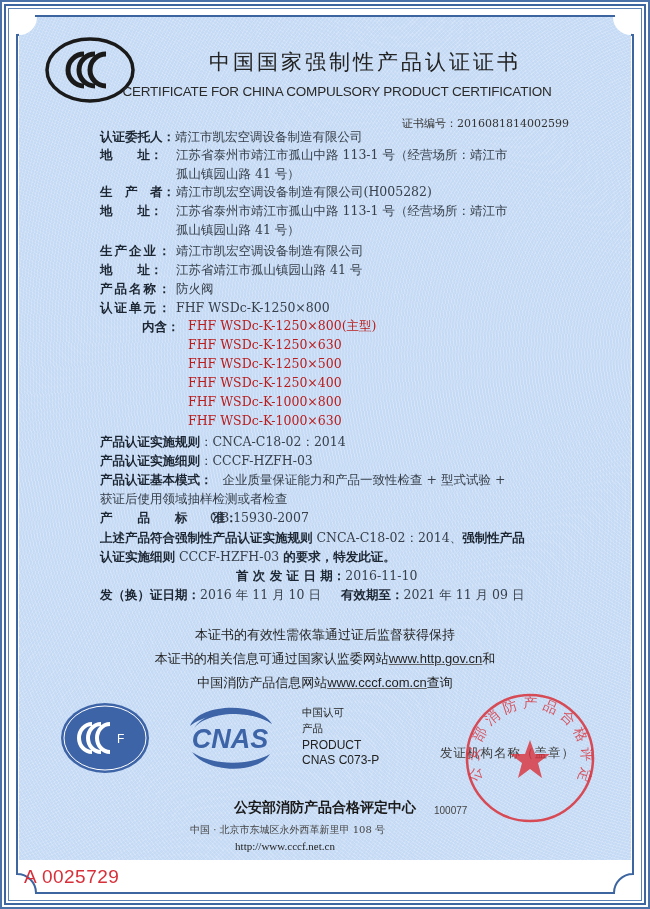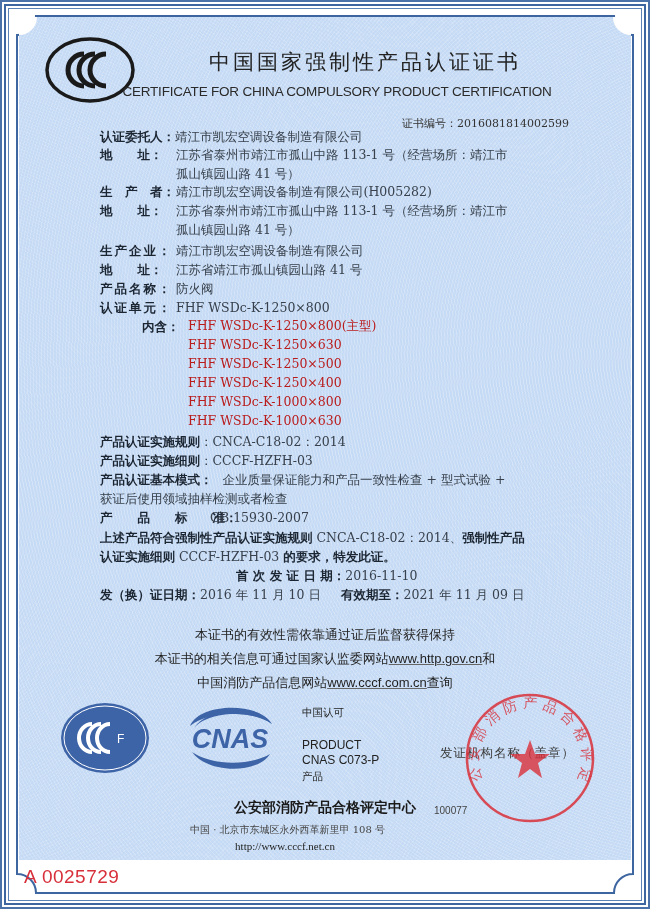--- a/index.html
+++ b/index.html
@@ -148,21 +148,21 @@
   <text x="57" y="41" fill="#ffffff" font-family="Liberation Sans, sans-serif" font-size="12">F</text>
 </svg>
 
 <svg class="abs" style="left:180px;top:700px" width="100" height="78" viewBox="0 0 100 78">
   <path d="M14,28 A44,28 0 0 1 92,24 A44,22 0 0 0 14,28 Z" fill="#3e64a8"></path>
   <path d="M10,26 C20,2 80,2 92,24 C72,10 30,10 10,26 Z" fill="#3e64a8"></path>
   <path d="M12,52 C28,74 78,74 90,54 C70,66 32,66 12,52 Z" fill="#3e64a8"></path>
   <text x="50" y="48" text-anchor="middle" fill="#3e64a8" font-family="Liberation Sans, sans-serif" font-weight="bold" font-style="italic" font-size="27">CNAS</text>
 </svg>
 <div class="abs small-cn" style="left:302px;top:706px;font-family:'DejaVu Serif',serif;">中国认可</div>
-<div class="abs small-cn" style="left:302px;top:722px;font-family:'DejaVu Serif',serif;margin-top:48px;">产品</div>
+<div class="abs small-cn" style="left:302px;top:722px;font-family:'DejaVu Serif',serif;">产品</div>
 <div class="abs" style="left:302px;top:738px;font-family:'Liberation Sans',sans-serif;font-size:12px;color:#222">PRODUCT</div>
 <div class="abs" style="left:302px;top:753px;font-family:'Liberation Sans',sans-serif;font-size:12px;color:#222">CNAS C073-P</div>
 
 <div class="abs" style="left:440px;top:745px;font-family:'DejaVu Serif',serif;font-size:12.5px;color:#3a3a3a;letter-spacing:1px">发证机构名称（盖章）</div>
 
 <svg class="abs" style="left:460px;top:688px" width="140" height="140" viewBox="0 0 140 140">
   <defs>
     <path id="sealArc" d="M22,92 A52,52 0 1 1 118,92"></path>
   </defs>
   <circle cx="70" cy="70" r="63" fill="none" stroke="#d8303a" stroke-width="2.5" opacity="0.85"></circle>

